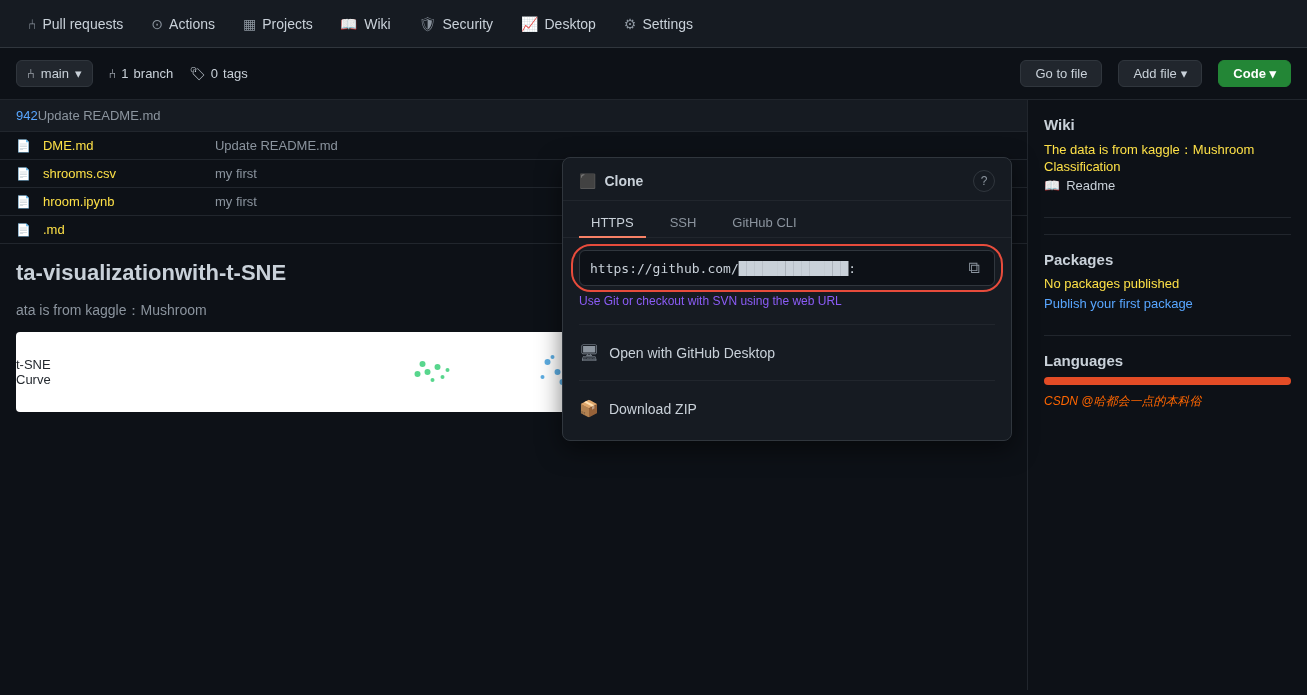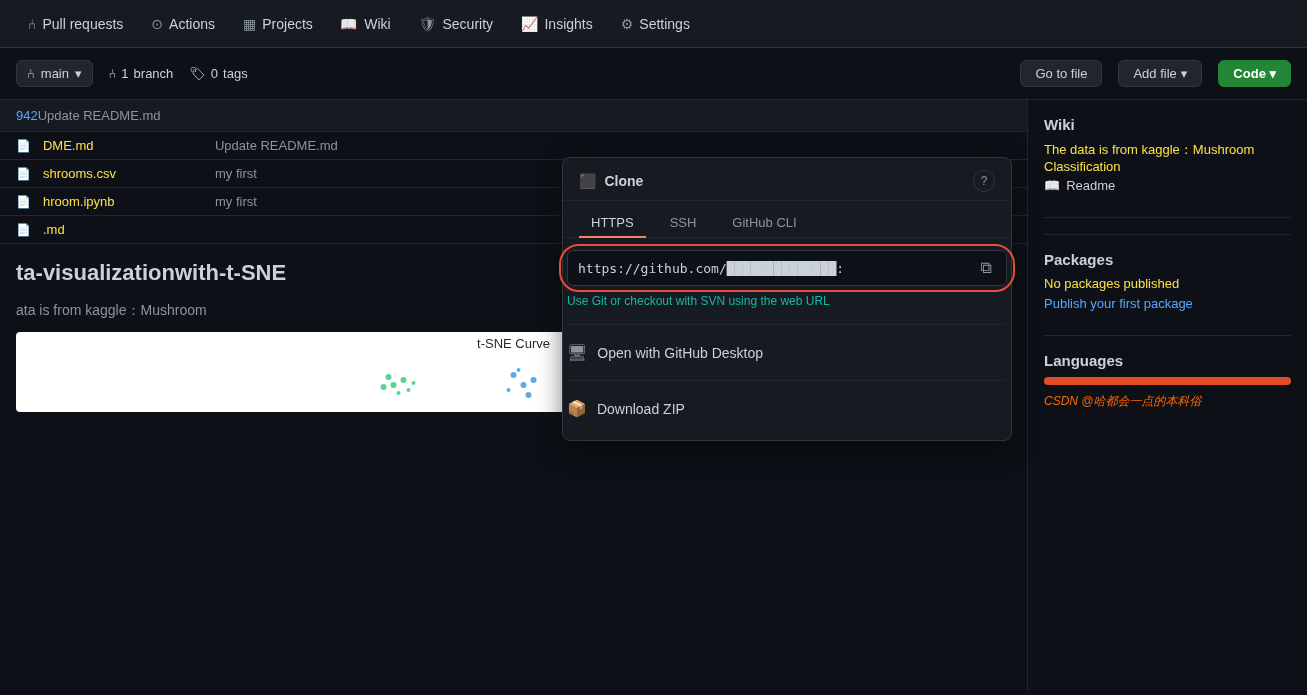--- a/index.html
+++ b/index.html
@@ -140,21 +140,21 @@
       color: #8b949e;
     }
 
     
     .chart-area {
       margin: 0 16px;
       background: #fff;
       border-radius: 4px;
       height: 80px;
       display: flex;
-      flex-direction: column;
+      flex-direction: row;
       align-items: center;
       justify-content: flex-start;
       overflow: hidden;
     }
     .chart-title {
       font-size: 13px;
       color: #24292f;
       padding: 4px 0;
       font-weight: 500;
     }
@@ -252,21 +252,21 @@
       font-size: 13px;
       cursor: pointer;
       color: #8b949e;
       border-bottom: 2px solid transparent;
       margin-bottom: -1px;
     }
     .clone-tab.active {
       color: #c9d1d9;
       border-bottom-color: #f78166;
     }
-    .clone-body { padding: 12px 4px; }
+    .clone-body { padding: 12px 16px; }
     .clone-url-row {
       display: flex;
       align-items: center;
       background: #0d1117;
       border: 1px solid #30363d;
       border-radius: 6px;
       padding: 6px 10px;
       margin-bottom: 8px;
       position: relative;
     }
@@ -282,21 +282,21 @@
     .clone-copy-btn {
       background: transparent;
       border: none;
       cursor: pointer;
       color: #8b949e;
       font-size: 16px;
       padding: 2px 4px;
     }
     .clone-hint {
       font-size: 12px;
-      color: #14b8a6;
+      color: #8b5cf6;
       margin-bottom: 16px;
     }
     .clone-divider { border: none; border-top: 1px solid #21262d; margin: 8px 0; }
     .clone-option {
       display: flex;
       align-items: center;
       gap: 10px;
       padding: 10px 0;
       cursor: pointer;
       color: #c9d1d9;
@@ -340,21 +340,21 @@
   <div class="nav-item">
     <span class="nav-icon">📖</span>
     <span>Wiki</span>
   </div>
   <div class="nav-item">
     <span class="nav-icon">🛡</span>
     <span>Security</span>
   </div>
   <div class="nav-item">
     <span class="nav-icon">📈</span>
-    <span>Insights</span>
+    <span>Desktop</span>
   </div>
   <div class="nav-item">
     <span class="nav-icon">⚙</span>
     <span>Settings</span>
   </div>
 </nav>
 
 <div class="branch-bar">
   <div class="branch-selector">
     <span>⑃</span>

